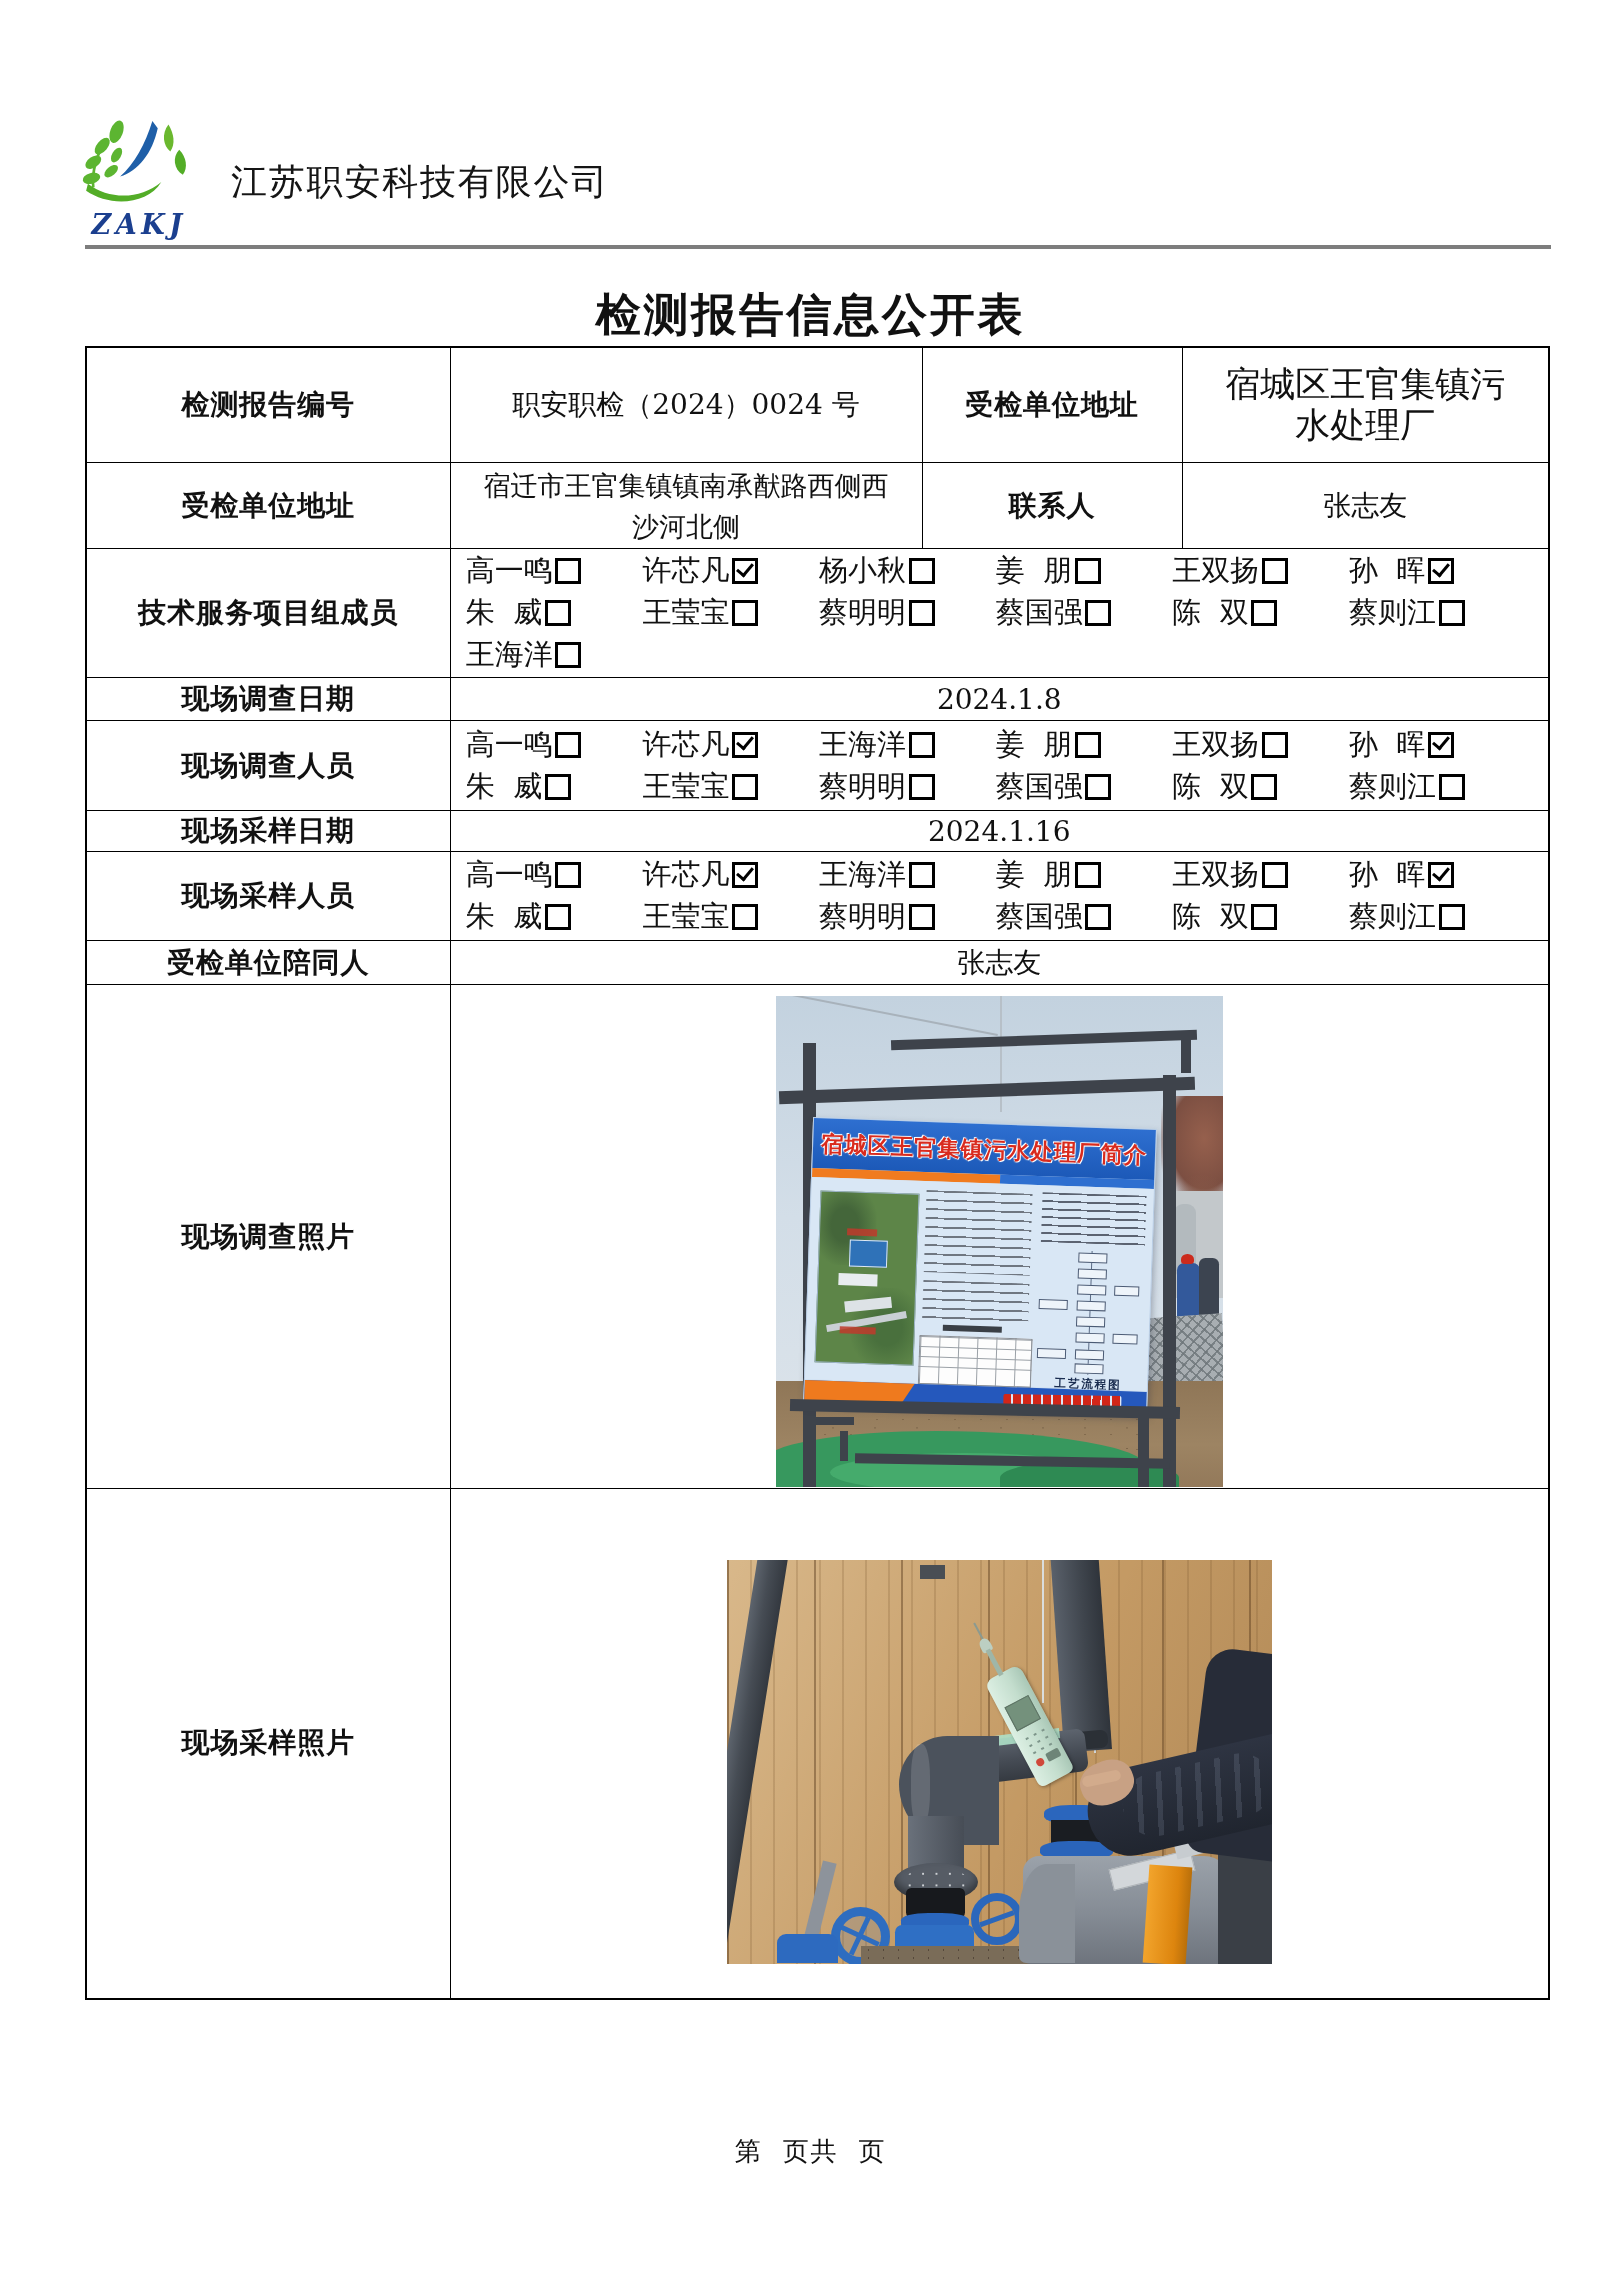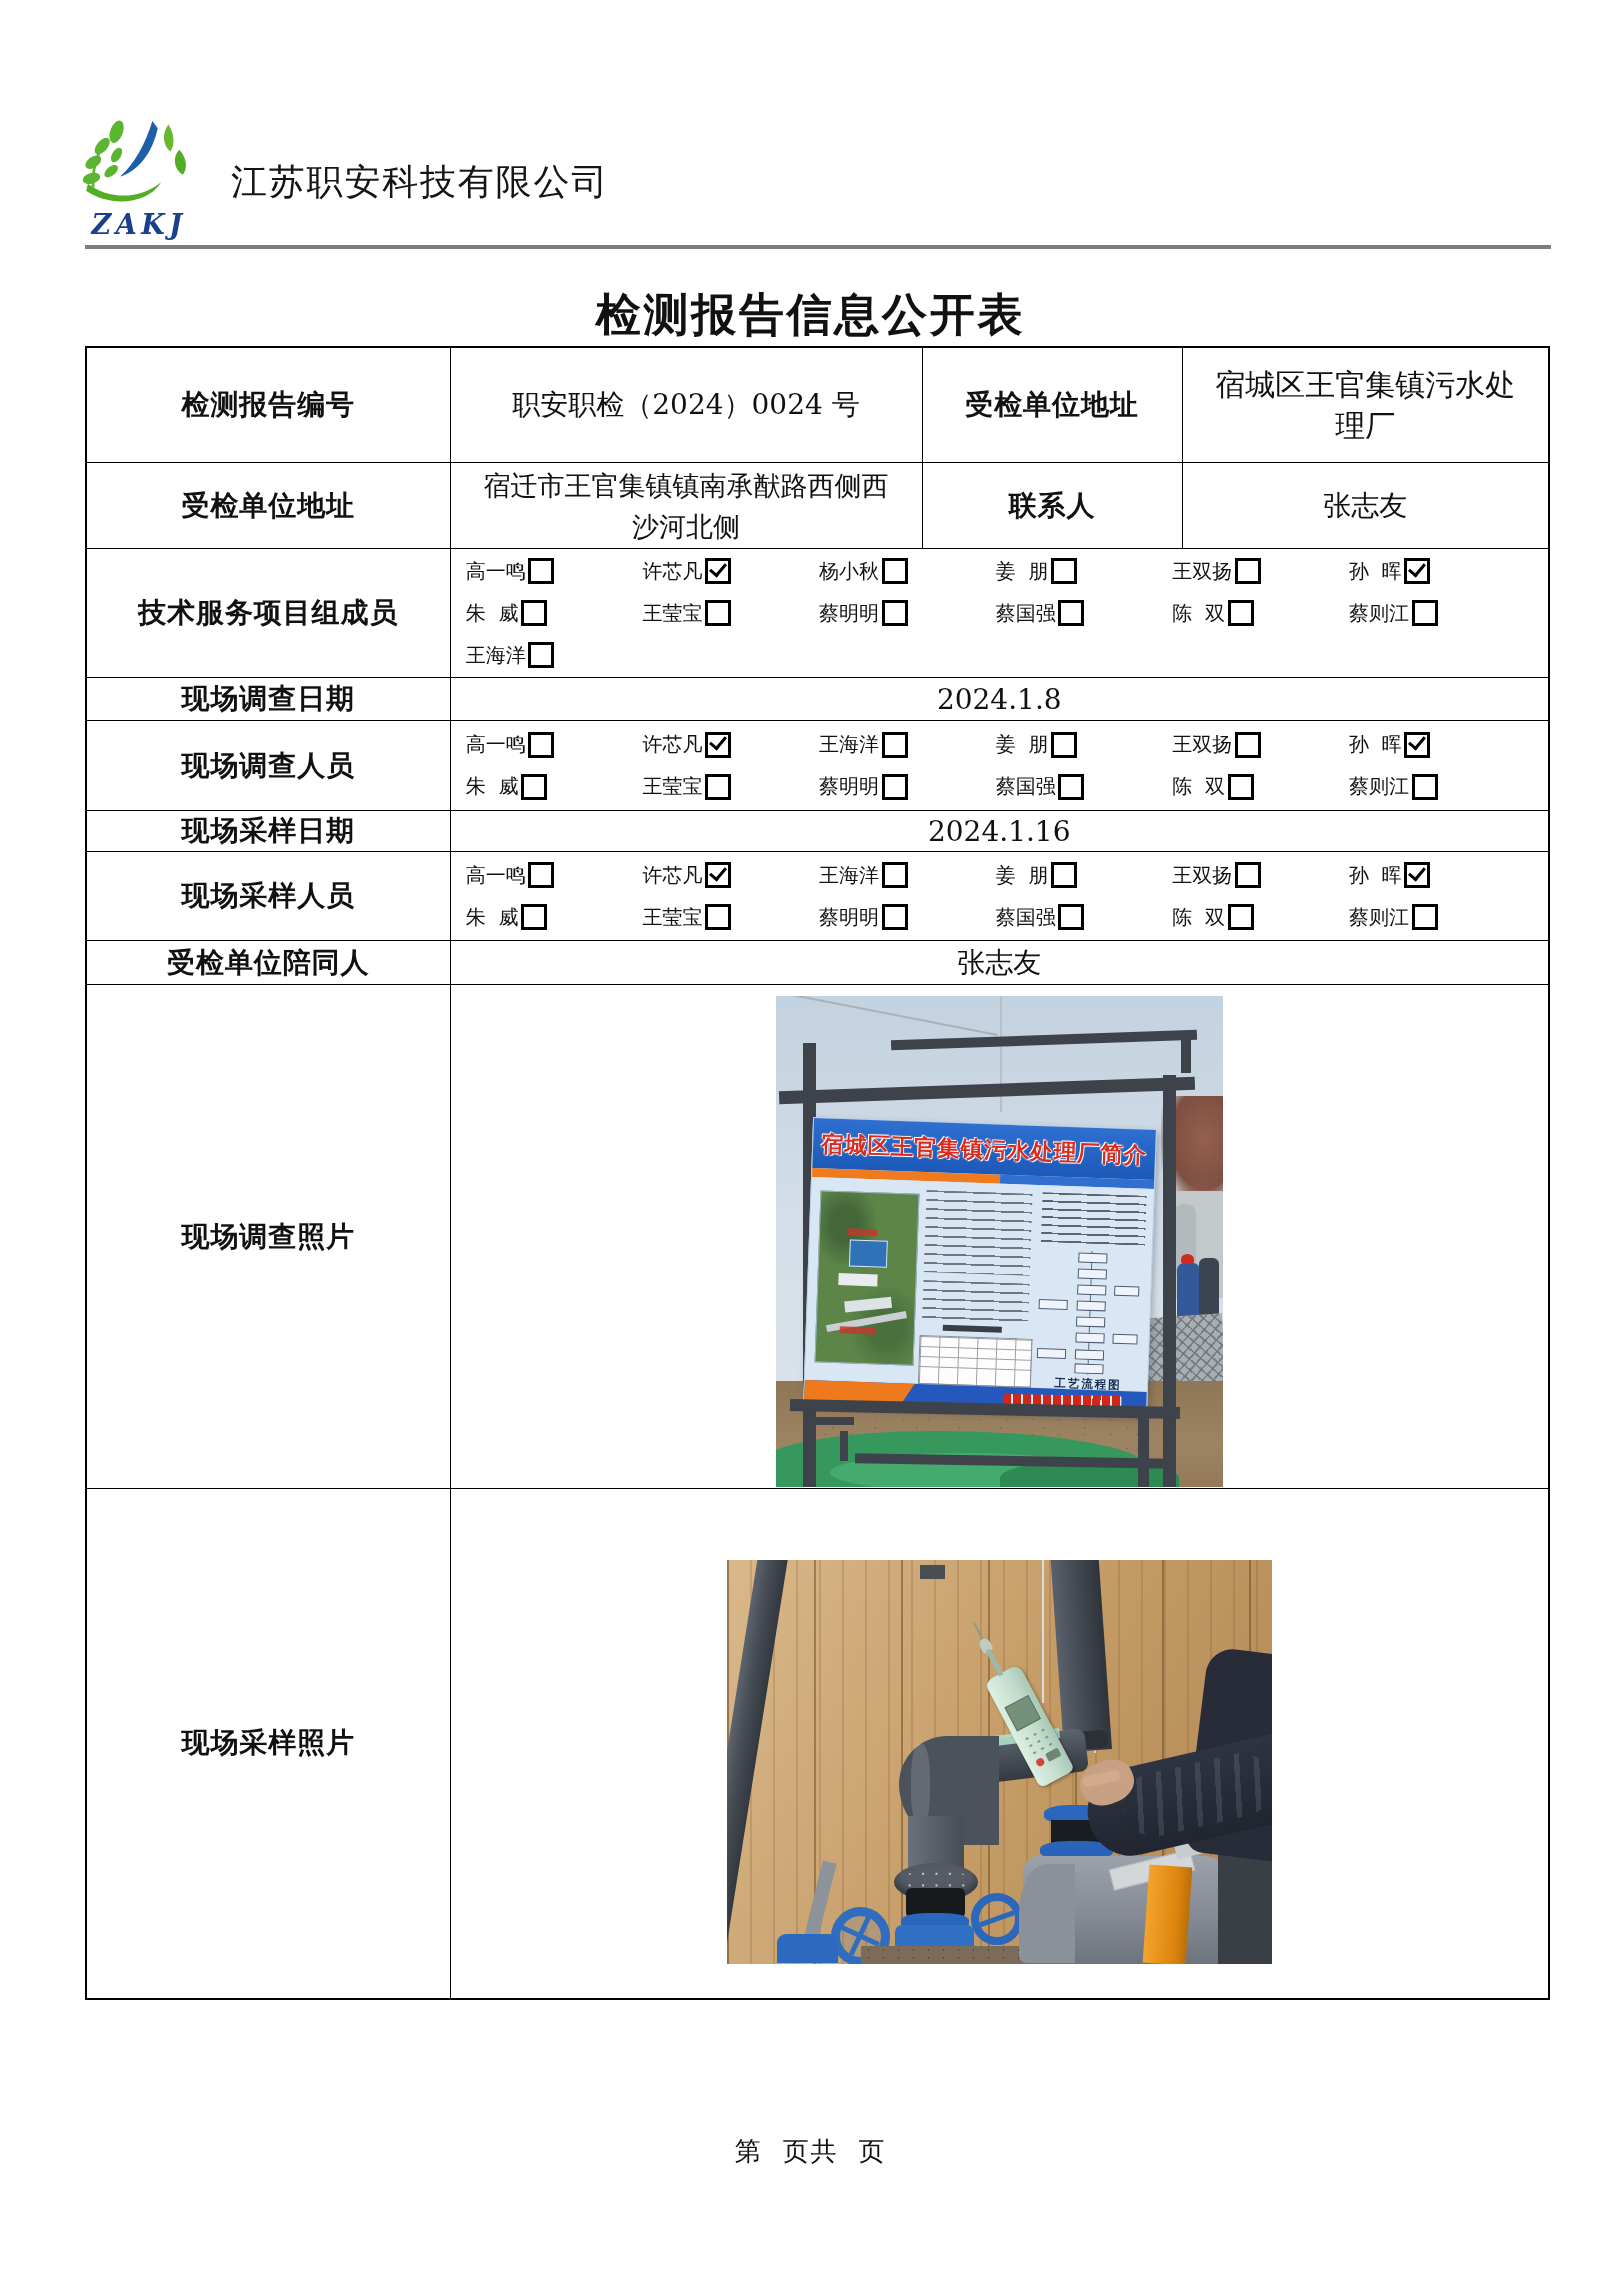--- a/index.html
+++ b/index.html
@@ -21,27 +21,27 @@
 
   
   .main-table{position:absolute;left:85px;top:346px;width:1462px;border-collapse:collapse;
               table-layout:fixed;border:2.7px solid #000;}
   .main-table td{border:1.8px solid #000;vertical-align:middle;overflow:hidden;}
   .rh96{height:86px}.rh141{height:126px}.rh48{height:43px}.rh101{height:90px}
   .rh45{height:40px}.rh99{height:89px}.rh47{height:42px}.rh49{height:44px}
   .rh563{height:504px}.rh570{height:510px}
   .lbl{font-weight:bold;text-align:center;font-size:28px;letter-spacing:0.9px;}
   .val{text-align:center;font-size:28px;}
-  .wrap4{font-size:30px;padding:16px 27px;line-height:41px;}
+  .wrap4{font-size:35px;padding:16px 27px;line-height:41px;}
   .wrap2{font-size:27px;padding:0 32px;line-height:41px;}
 
   .members{display:grid;grid-template-columns:repeat(6,1fr);grid-auto-rows:42px;
            align-content:center;height:100%;padding:0 21.5px 0 14.3px;box-sizing:border-box;}
   .members.flexc{display:flex;justify-content:center;align-items:center;gap:12.5px;padding:0;}
-  .member{display:flex;align-items:center;font-size:20px;}
+  .member{display:flex;align-items:center;font-size:29px;}
   .mname{white-space:pre;}
   .checkbox{display:inline-block;width:26px;height:26px;border:3.6px solid #000;
             box-sizing:border-box;position:relative;margin-left:2.7px;flex:0 0 auto;background:#fff;}
   .checkbox.checked::after{content:"";position:absolute;left:1.8px;top:1.8px;width:13.4px;height:7.2px;
             border-left:3.6px solid #000;border-bottom:3.6px solid #000;transform:rotate(-50deg);}
 
   .photo-cell{vertical-align:top;}
 
   
   .photo1{position:relative;width:447px;height:491px;margin:9px auto 0;overflow:hidden;

